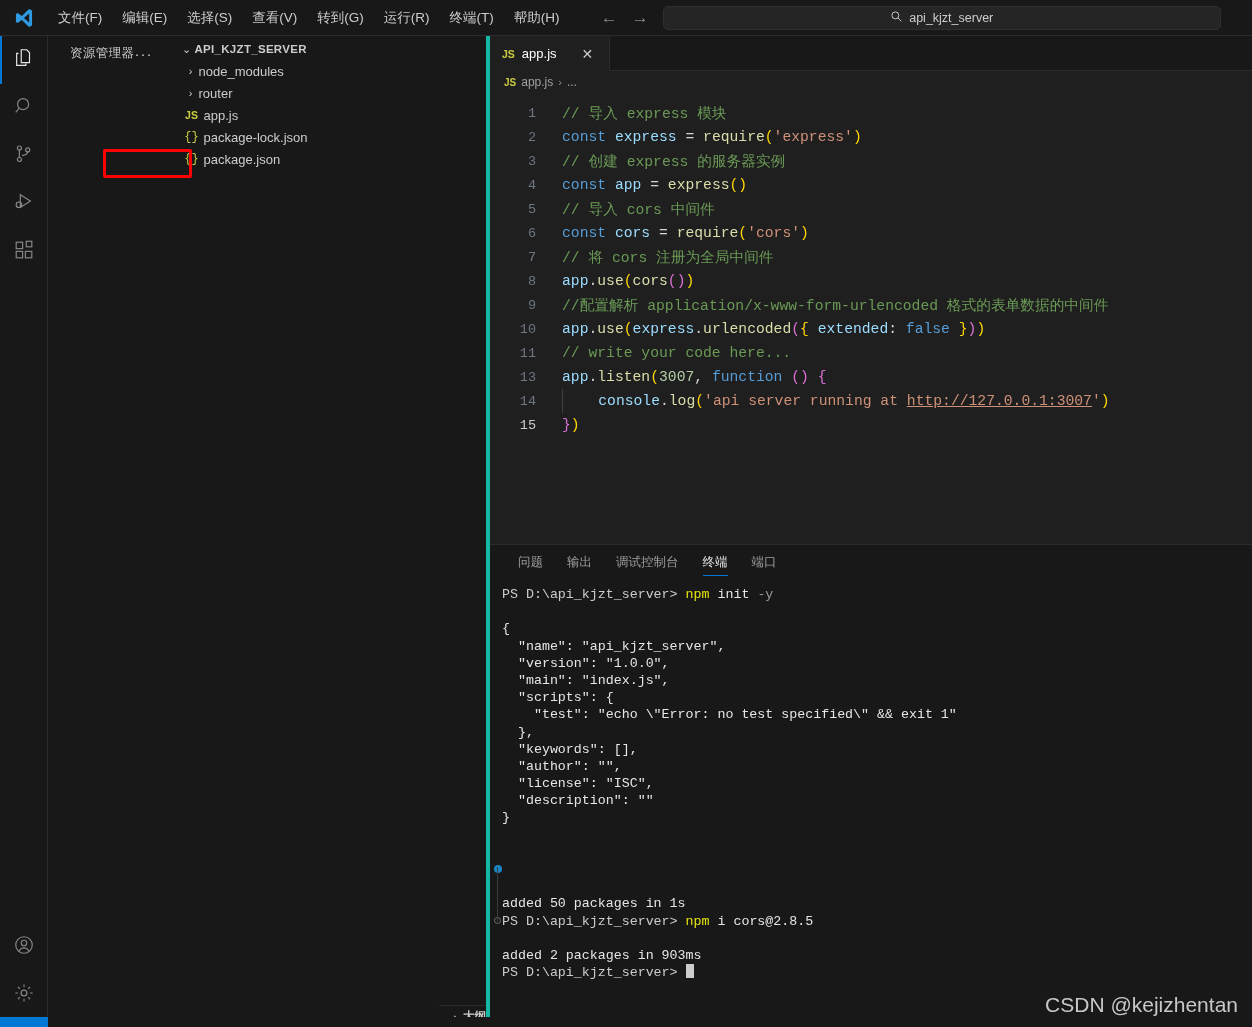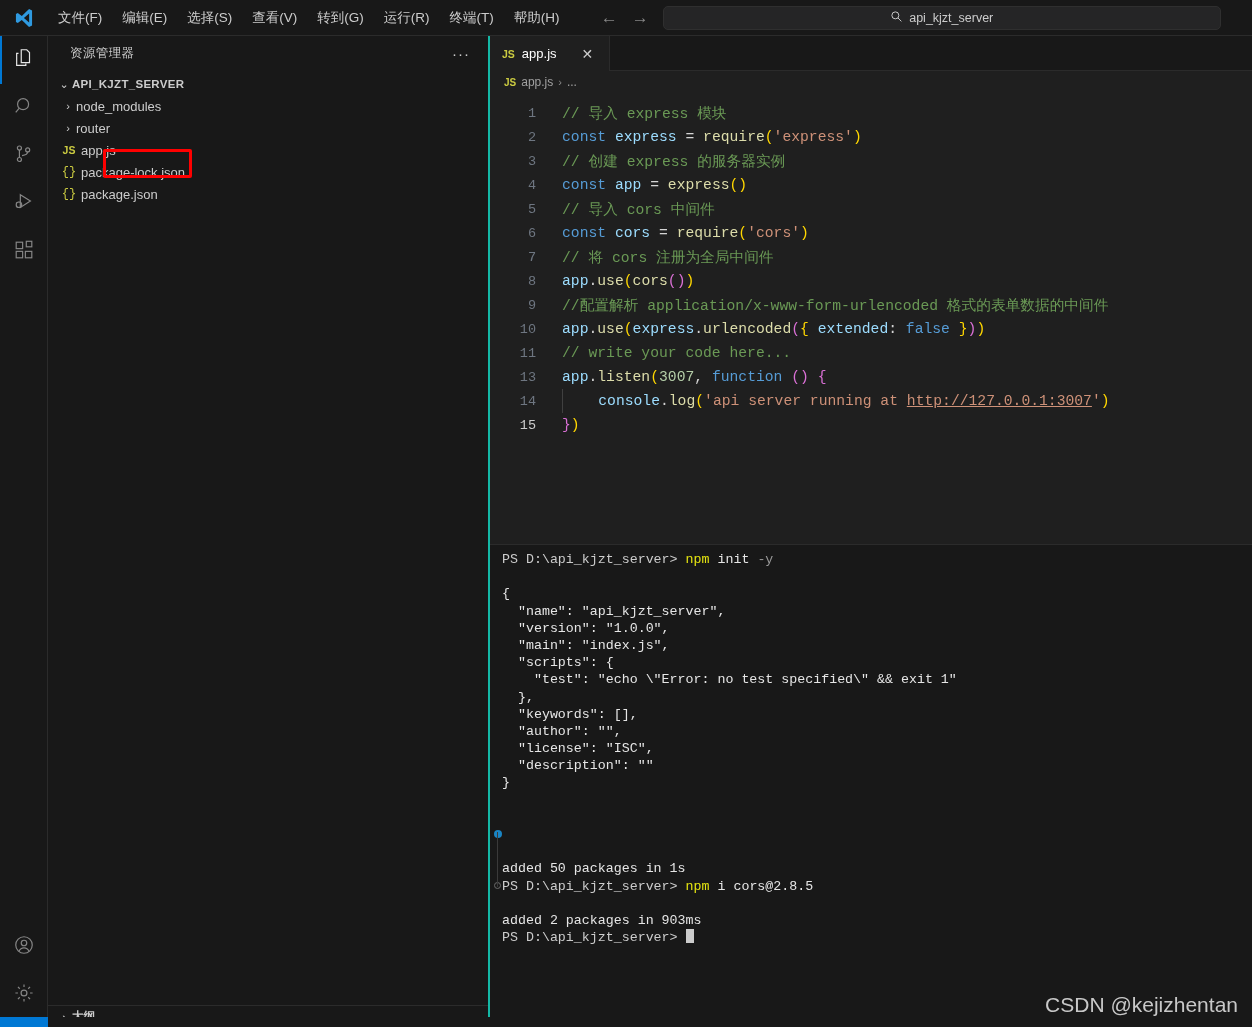--- a/index.html
+++ b/index.html
@@ -46,22 +46,22 @@
     color: #868686; position: relative; cursor: pointer;
   }
   .act-item.active { color: #e7e7e7; }
   .act-item.active::before {
     content: ''; position: absolute; left: 0; top: 0; bottom: 0; width: 2px; background: #0078d4;
   }
   .act-bottom { padding-bottom: 8px; }
 
   
   .sidebar {
-    width: 442px; background: #181818; flex: 0 0 442px; display: flex; flex-direction: column;
-    border-right: 2px solid #14b8a6; position: relative;
+    width: 442px; background: #181818; flex: 0 0 442px; display: flex; flex-direction: row;
+    border-right: 4px solid #14b8a6; position: relative;
   }
   .side-header {
     height: 35px; display: flex; align-items: center; justify-content: space-between;
     padding: 0 18px 0 22px;
   }
   .side-title { color: #cccccc; font-size: 12.5px; letter-spacing: .4px; }
   .side-dots { color: #cccccc; font-size: 15px; letter-spacing: 1px; line-height: 8px; cursor: pointer; }
   .tree { padding-top: 2px; flex: 1; overflow: hidden; }
   .tree-row {
     height: 22px; display: flex; align-items: center; color: #cccccc; font-size: 13px;
@@ -357,20 +357,27 @@
             <div class="cl"><span class="ln">10</span><span class="code"><span class="c-var">app</span><span class="c-op">.</span><span class="c-fn">use</span><span class="c-p1">(</span><span class="c-var">express</span><span class="c-op">.</span><span class="c-fn">urlencoded</span><span class="c-p2">(</span><span class="c-p1">{</span><span class="c-var"> extended</span><span class="c-op">: </span><span class="c-kw">false</span><span class="c-op"> </span><span class="c-p1">}</span><span class="c-p2">)</span><span class="c-p1">)</span></span></div>
             <div class="cl"><span class="ln">11</span><span class="code"><span class="c-com">// write your code here...</span></span></div>
             <div class="cl"><span class="ln">13</span><span class="code"><span class="c-var">app</span><span class="c-op">.</span><span class="c-fn">listen</span><span class="c-p1">(</span><span class="c-num">3007</span><span class="c-op">, </span><span class="c-kw">function</span><span class="c-op"> </span><span class="c-p2">(</span><span class="c-p2">)</span><span class="c-op"> </span><span class="c-p2">{</span></span></div>
             <div class="cl"><span class="ln">14</span><span class="code"><span class="iguide"></span><span class="c-op">    </span><span class="c-var">console</span><span class="c-op">.</span><span class="c-fn">log</span><span class="c-p1">(</span><span class="c-str">'api server running at </span><span class="c-link">http://127.0.0.1:3007</span><span class="c-str">'</span><span class="c-p1">)</span></span></div>
             <div class="cl active"><span class="ln">15</span><span class="code"><span class="c-p2">}</span><span class="c-p1">)</span></span></div>
           </div>
         <div class="ruler"></div>
       </div>
 
       <div class="panel">
+        <div class="panel-tabs">
+          <div class="ptab">问题</div>
+          <div class="ptab">输出</div>
+          <div class="ptab">调试控制台</div>
+          <div class="ptab active">终端</div>
+          <div class="ptab">端口</div>
+        </div>
         <div class="terminal" id="terminal-body">
             <div class="tline"><span class="t-ps">PS D:\api_kjzt_server&gt; </span><span class="t-cmd">npm</span><span class="t-white"> init </span><span class="t-dim">-y</span></div>
             <div class="tline"><span class="t-white"></span></div>
             <div class="tline"><span class="t-white">{</span></div>
             <div class="tline"><span class="t-white">  "name": "api_kjzt_server",</span></div>
             <div class="tline"><span class="t-white">  "version": "1.0.0",</span></div>
             <div class="tline"><span class="t-white">  "main": "index.js",</span></div>
             <div class="tline"><span class="t-white">  "scripts": {</span></div>
             <div class="tline"><span class="t-white">    "test": "echo \"Error: no test specified\" &amp;&amp; exit 1"</span></div>
             <div class="tline"><span class="t-white">  },</span></div>

